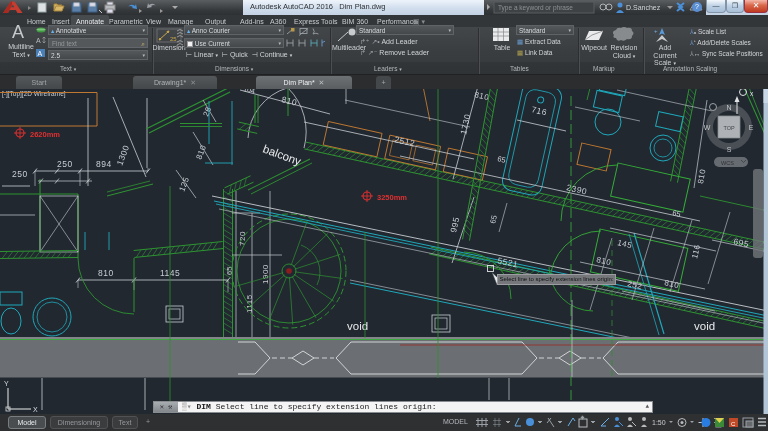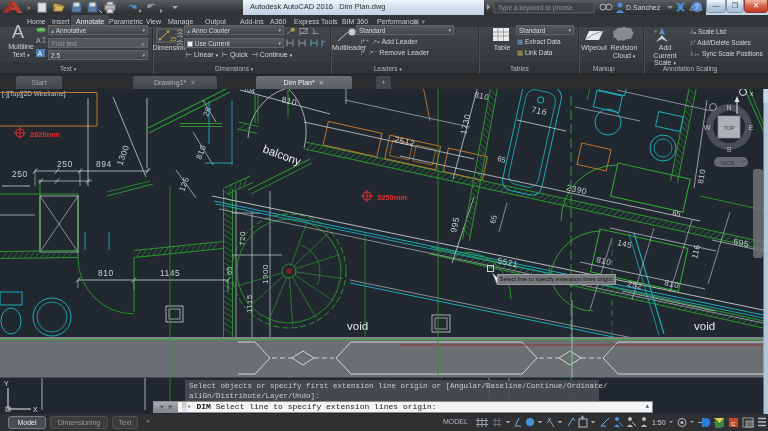--- a/index.html
+++ b/index.html
@@ -714,22 +714,20 @@
 <rect x="763.5" y="89" width="4.5" height="325" fill="#b2c6d8"></rect>
 <rect x="763.5" y="89" width="4.5" height="14" fill="#c9d8e6"></rect>
 <rect x="753" y="169" width="10" height="89" rx="3" fill="#72767b" opacity="0.8"></rect>
 <line x1="8" y1="388" x2="8" y2="409" stroke="#d8dadc" stroke-width="1.1"></line>
 <line x1="8" y1="409" x2="31" y2="409" stroke="#d8dadc" stroke-width="1.1"></line>
 <text x="4" y="386" font-size="7" fill="#d8dadc" font-family="Liberation Sans, sans-serif" text-anchor="start">Y</text>
 <text x="33" y="412" font-size="7" fill="#d8dadc" font-family="Liberation Sans, sans-serif" text-anchor="start">X</text>
 <rect x="6" y="407" width="4" height="4" stroke="#d8dadc" stroke-width="0.8" fill="none"></rect>
 </svg>
 </div>
-<div id="cmdhist" class="abs">Select objects or specify first extension line origin or [Angular/Baseline/Continue/Ordinate/
-aliGn/Distribute/Layer/Undo]:</div>
 <div id="cmdbar" class="abs"><span id="cmdgrip" class="abs">✕ ⚒</span><span style="margin-left:28px;color:#888">▒▾</span> <b>DIM</b> Select line to specify extension lines origin:<span style="position:absolute;right:3px;color:#555;font-size:6px">▲</span></div>
 <div id="tooltip" class="abs">Select line to specify extension lines origin:</div>
 
 <div id="statusbar" class="abs"></div>
 <div class="ltab" style="left:8px;width:38px;background:#4a4d50;border:1px solid #7a7d80;color:#e8eaec">Model</div>
 <div class="ltab" style="left:50px;width:58px;background:#3a3c3e;border:1px solid #505254;color:#96999c">Dimensioning</div>
 <div class="ltab" style="left:112px;width:26px;background:#3a3c3e;border:1px solid #505254;color:#96999c">Text</div>
 <div class="ltab" style="left:142px;width:12px;color:#96999c">+</div>
 <div class="abs" style="left:443px;top:418px;font-size:7px;color:#b4b7ba">MODEL</div>
 <svg class="abs" style="left:475px;top:414px" width="250" height="17" viewBox="0 0 250 17">

